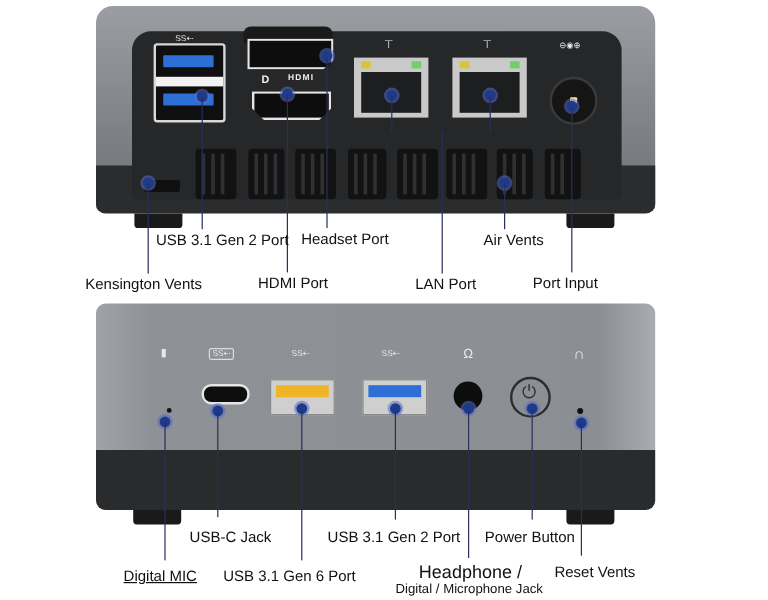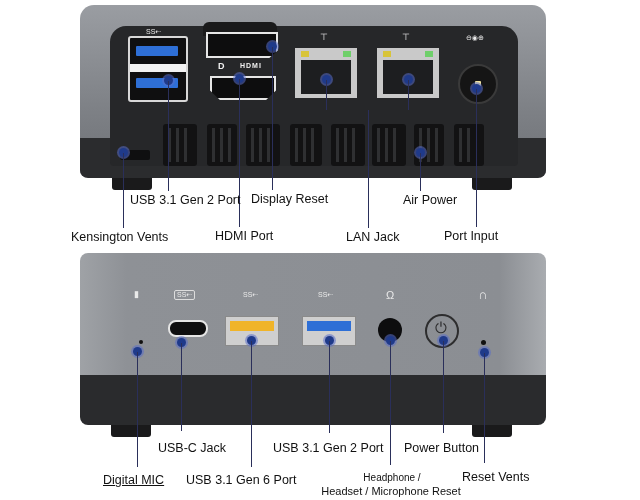--- a/index.html
+++ b/index.html
@@ -153,25 +153,25 @@
 <div class="leader" style="left:408px;top:80px;height:30px;"></div>
 <div class="leader" style="left:368px;top:110px;height:118px;"></div>
 
 <div class="dot" style="left:416px;top:148px;"></div>
 <div class="leader" style="left:420px;top:153px;height:38px;"></div>
 
 <div class="dot" style="left:472px;top:84px;"></div>
 <div class="leader" style="left:476px;top:89px;height:138px;"></div>
 
 <div class="label" style="left:130px;top:193px;">USB 3.1 Gen 2 Port</div>
-<div class="label" style="left:251px;top:192px;">Display Reset</div>
-<div class="label" style="left:403px;top:193px;">Air Power</div>
+<div class="label" style="left:251px;top:192px;">Headset Port</div>
+<div class="label" style="left:403px;top:193px;">Air Vents</div>
 <div class="label" style="left:71px;top:230px;">Kensington Vents</div>
 <div class="label" style="left:215px;top:229px;">HDMI Port</div>
-<div class="label" style="left:346px;top:230px;">LAN Jack</div>
+<div class="label" style="left:346px;top:230px;">LAN Port</div>
 <div class="label" style="left:444px;top:229px;">Port Input</div>
 
 <div class="abs front-shell"></div>
 <div class="abs front-base"></div>
 <div class="foot" style="left:111px;top:425px;"></div>
 <div class="foot" style="left:472px;top:425px;"></div>
 
 <div class="icon-gl" style="left:134px;top:289px;">▮</div>
 <div class="icon-gl" style="left:174px;top:290px;font-size:7px;border:1px solid #ddd;padding:0 2px;border-radius:2px;">SS⇠</div>
 <div class="icon-gl" style="left:243px;top:291px;font-size:7px;">SS⇠</div>
@@ -212,15 +212,15 @@
 <div class="leader" style="left:443px;top:341px;height:92px;"></div>
 
 <div class="dot" style="left:480px;top:348px;"></div>
 <div class="leader" style="left:484px;top:353px;height:110px;"></div>
 
 <div class="label" style="left:158px;top:441px;">USB-C Jack</div>
 <div class="label" style="left:273px;top:441px;">USB 3.1 Gen 2 Port</div>
 <div class="label" style="left:404px;top:441px;">Power Button</div>
 <div class="label" style="left:103px;top:473px;text-decoration:underline;">Digital MIC</div>
 <div class="label" style="left:186px;top:473px;">USB 3.1 Gen 6 Port</div>
-<div class="label center" style="left:322px;top:471px;width:140px;font-size:10px;">Headphone /</div>
-<div class="label center" style="left:318px;top:484px;width:146px;font-size:11px;">Headset / Microphone Reset</div>
+<div class="label center" style="left:322px;top:471px;width:140px;font-size:15px;">Headphone /</div>
+<div class="label center" style="left:318px;top:484px;width:146px;font-size:11px;">Digital / Microphone Jack</div>
 <div class="label" style="left:462px;top:470px;">Reset Vents</div>
 
 </body></html>

